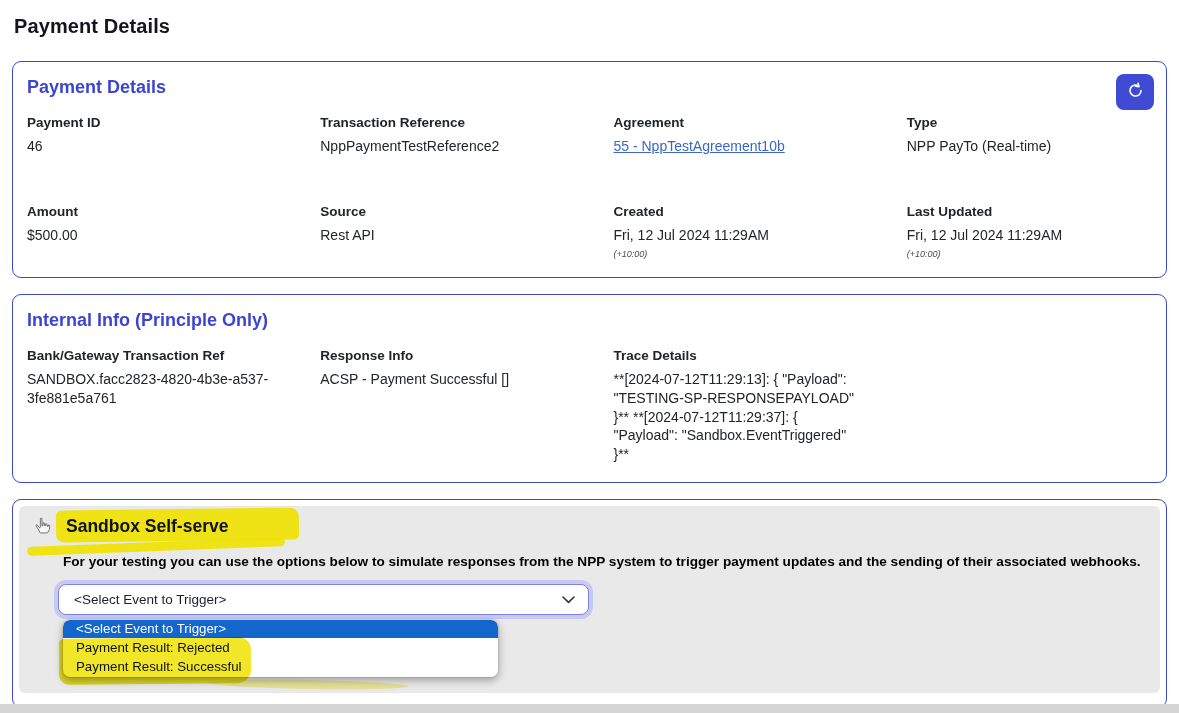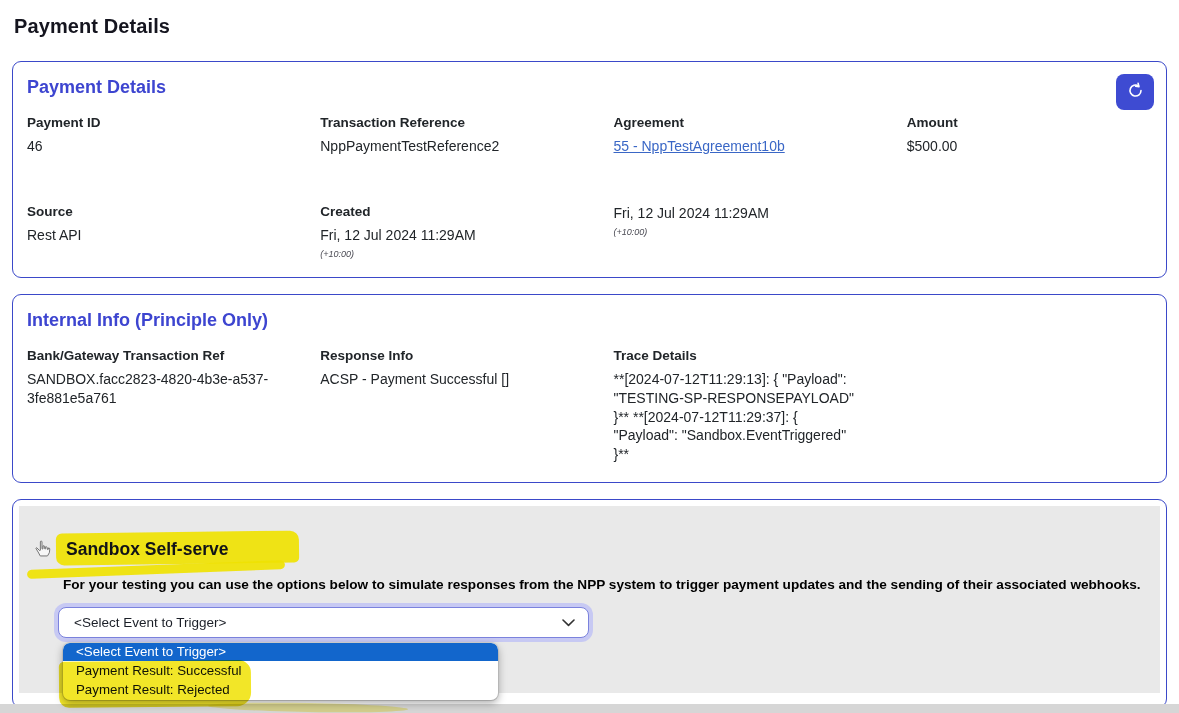--- a/index.html
+++ b/index.html
@@ -83,22 +83,22 @@
     font-style: italic;
     color: #4c4c55;
     margin-top: 4px;
   }
   .card-internal { min-height: 160px; }
 
   
   .card-sandbox { padding: 6px; }
   .sandbox-body {
     background: #e9e9e9;
-    border-radius: 0;
-    padding: 32px 14px 0 14px;
+    border-radius: 6px;
+    padding: 9px 14px 0 14px;
     height: 187px;
     margin-bottom: 8px;
     position: relative;
   }
   .sandbox-head {
     display: flex;
     align-items: center;
     gap: 11px;
     margin-left: 1px;
   }
@@ -251,34 +251,39 @@
           <div class="field-value">NppPaymentTestReference2</div>
         </div>
         <div class="field">
           <div class="field-label">Agreement</div>
           <div class="field-value">
             <a href="#" class="agreement-link">55 - NppTestAgreement10b</a>
           </div>
         </div>
 
         <div class="field">
+          <div class="field-label">Type</div>
+          <div class="field-value">NPP PayTo (Real-time)</div>
+        </div>
+        <div class="field">
           <div class="field-label">Amount</div>
           <div class="field-value">$500.00</div>
         </div>
         <div class="field">
           <div class="field-label">Source</div>
           <div class="field-value">Rest API</div>
         </div>
 
         <div class="field">
           <div class="field-label">Created</div>
           <div class="field-value">Fri, 12 Jul 2024 11:29AM</div>
           <div class="tz-note">(+10:00)</div>
         </div>
         <div class="field">
+          <div class="field-label">Last Updated</div>
           <div class="field-value">Fri, 12 Jul 2024 11:29AM</div>
           <div class="tz-note">(+10:00)</div>
         </div>
       </div>
     </div>
   </section>
 
   <section class="card card-internal">
     <div class="card-inner">
       <h2 class="card-title">Internal Info (Principle Only)</h2>
@@ -321,22 +326,22 @@
           <span>&lt;Select Event to Trigger&gt;</span>
           <span>
             <svg width="13" height="8" viewBox="0 0 13 8">
               <path d="M1 1 L6.5 6.3 L12 1" fill="none" stroke="#333333" stroke-width="1.6" stroke-linecap="round" stroke-linejoin="round"></path>
             </svg>
           </span>
         </div>
 
         <div class="dropdown-list">
           <div class="dropdown-option selected">&lt;Select Event to Trigger&gt;</div>
+          <div class="dropdown-option">Payment Result: Rejected</div>
           <div class="dropdown-option">Payment Result: Successful</div>
-          <div class="dropdown-option">Payment Result: Rejected</div>
         </div>
 
         <div class="hl-options"></div>
         <div class="hl-options-tail"></div>
       </div>
     </div>
   </section>
 
 </div>
 

